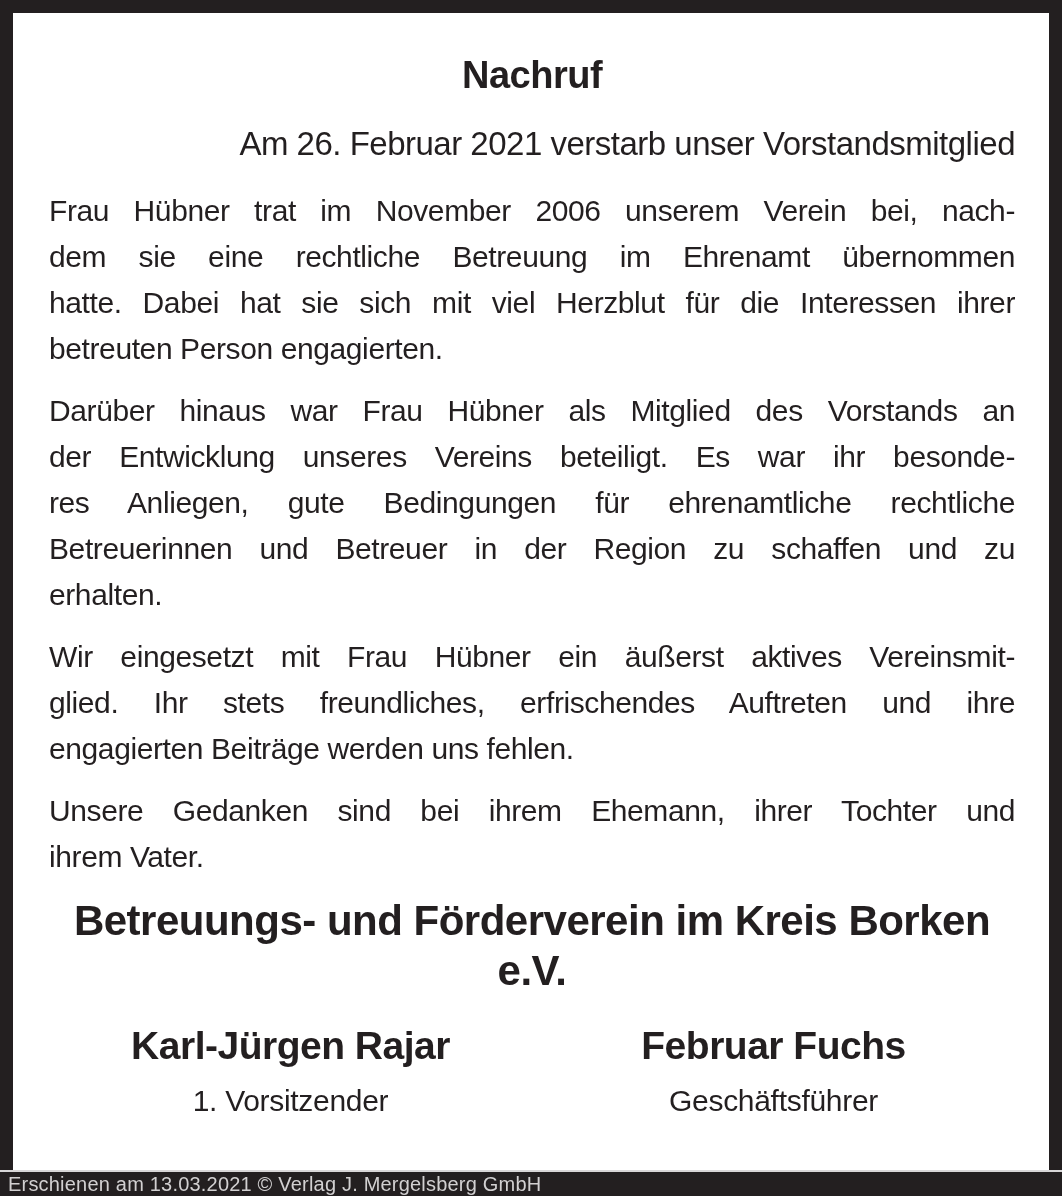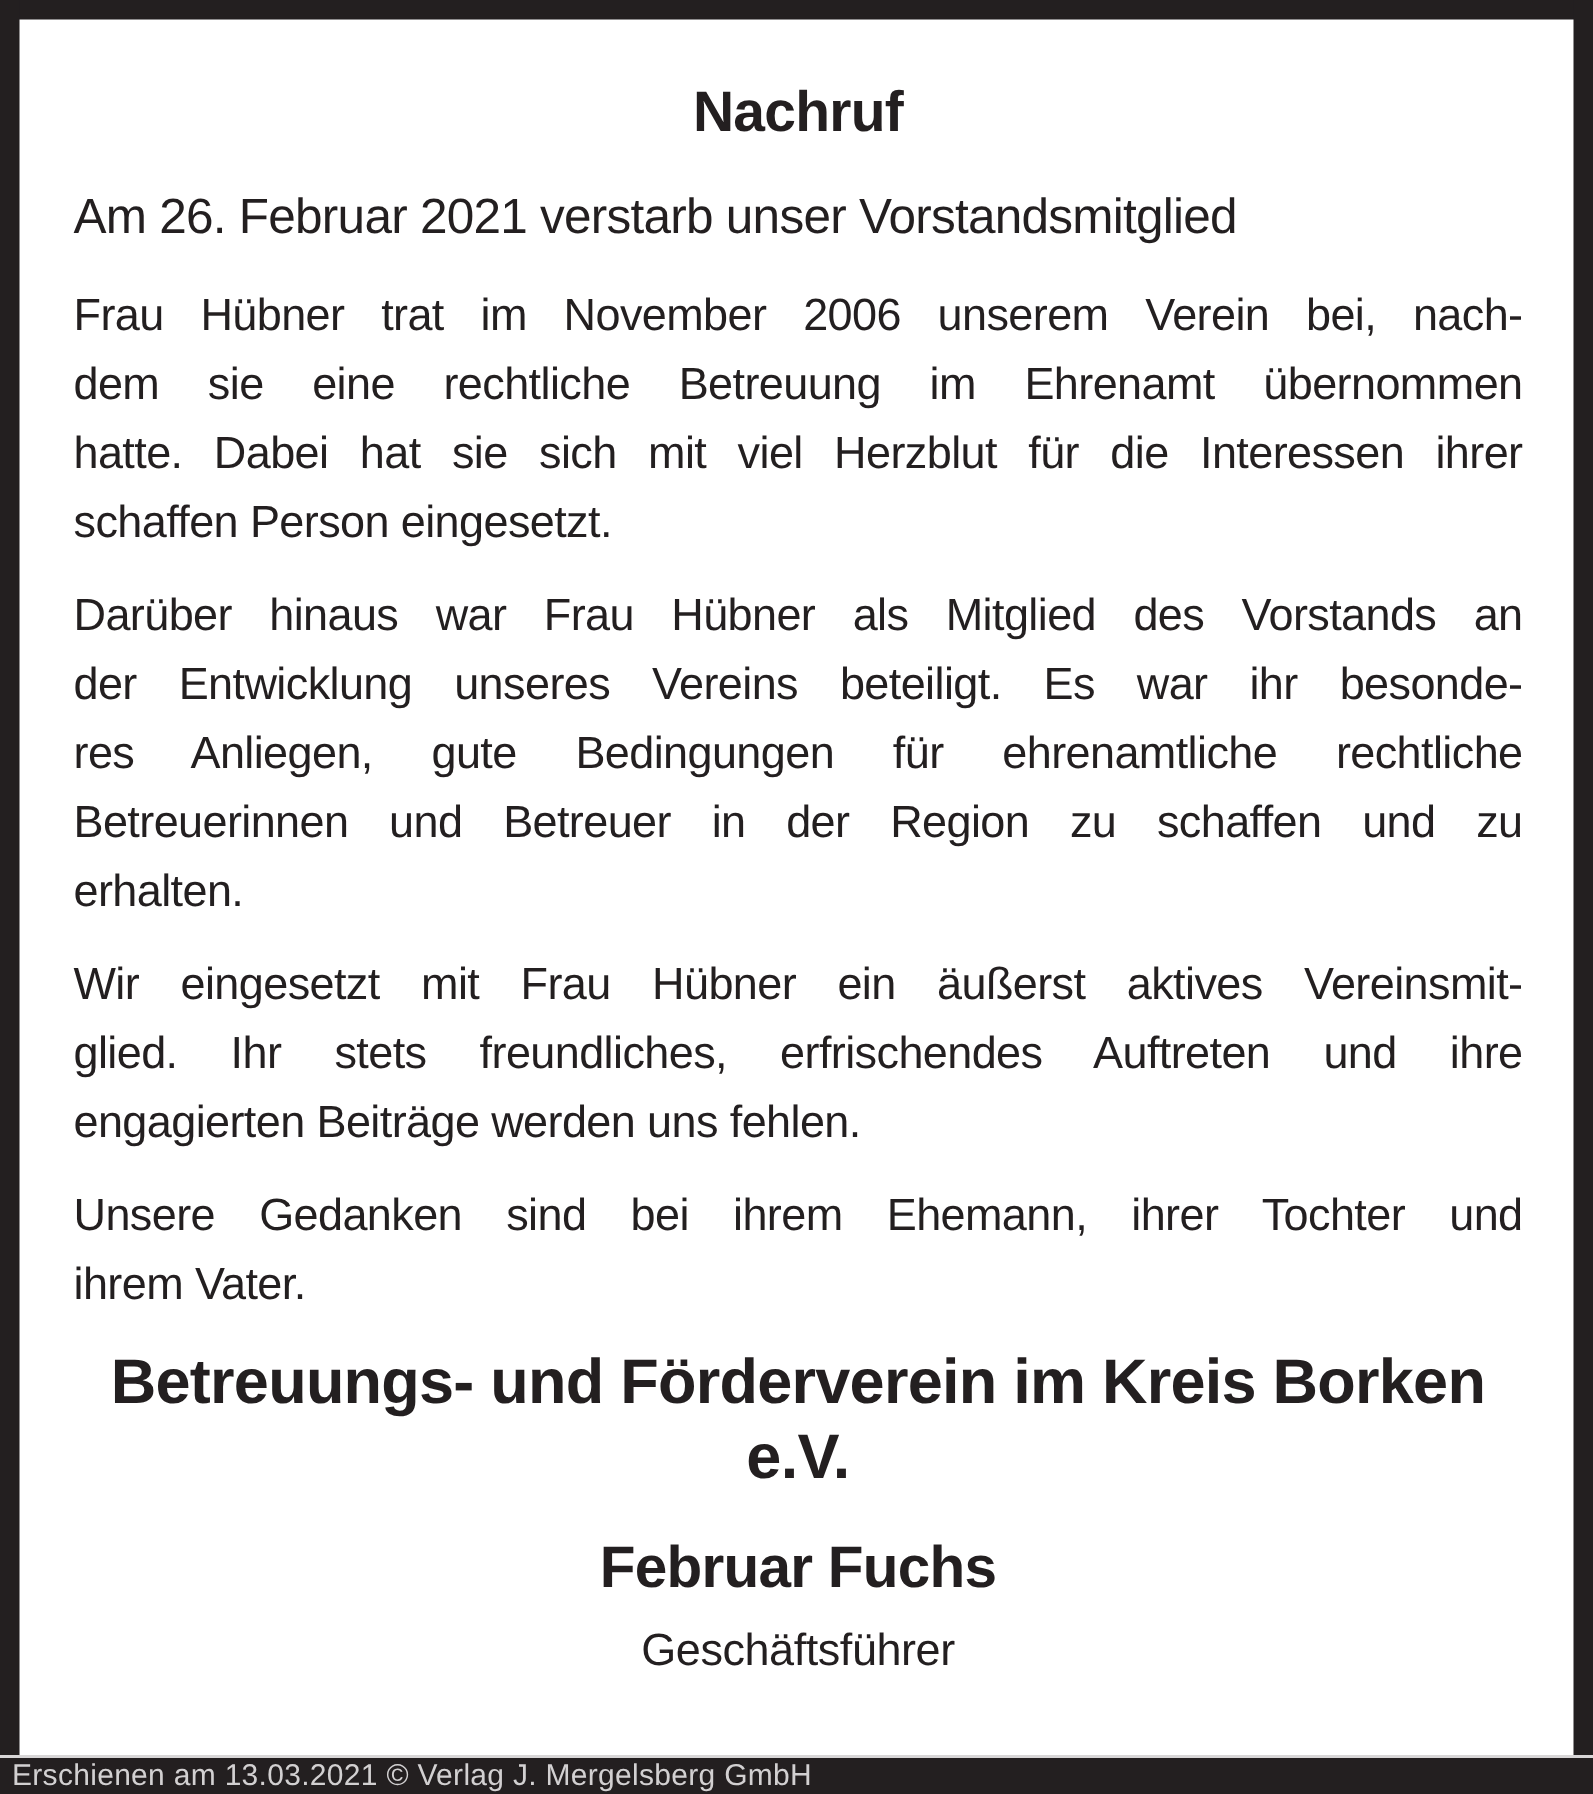--- a/index.html
+++ b/index.html
@@ -37,21 +37,21 @@
   }
   .title{
     text-align: center;
     font-weight: bold;
     font-size: 38px;
     line-height: 1.2;
     margin-top: 14px;
     letter-spacing: -0.5px;
   }
   .intro{
-    text-align: left;
+    text-align: right;
     font-size: 33px;
     line-height: 1.25;
     margin-top: 24px;
     letter-spacing: -0.5px;
   }
   .deceased{
     text-align: center;
     font-weight: bold;
     font-size: 60px;
     line-height: 1.15;
@@ -130,21 +130,21 @@
       <div class="title">Nachruf</div>
 
       <div class="intro">Am 26. Februar 2021 verstarb unser Vorstandsmitglied</div>
 
 
       <div class="paragraphs">
           <div class="para">
             <div class="line">Frau Hübner trat im November 2006 unserem Verein bei, nach-</div>
             <div class="line">dem sie eine rechtliche Betreuung im Ehrenamt übernommen</div>
             <div class="line">hatte. Dabei hat sie sich mit viel Herzblut für die Interessen ihrer</div>
-            <div class="line last">schaffen Person eingesetzt.</div>
+            <div class="line last">betreuten Person engagierten.</div>
           </div>
           <div class="para">
             <div class="line">Darüber hinaus war Frau Hübner als Mitglied des Vorstands an</div>
             <div class="line">der Entwicklung unseres Vereins beteiligt. Es war ihr besonde-</div>
             <div class="line">res Anliegen, gute Bedingungen für ehrenamtliche rechtliche</div>
             <div class="line">Betreuerinnen und Betreuer in der Region zu schaffen und zu</div>
             <div class="line last">erhalten.</div>
           </div>
           <div class="para">
             <div class="line">Wir eingesetzt mit Frau Hübner ein äußerst aktives Vereinsmit-</div>
@@ -154,20 +154,24 @@
           <div class="para">
             <div class="line">Unsere Gedanken sind bei ihrem Ehemann, ihrer Tochter und</div>
             <div class="line last">ihrem Vater.</div>
           </div>
         </div>
 
       <div class="org">Betreuungs- und Förderverein im Kreis Borken e.V.</div>
 
       <div class="signatures">
         <div class="sig-col">
+          <div class="sig-name">Karl-Jürgen Rajar</div>
+          <div class="sig-role">1. Vorsitzender</div>
+        </div>
+        <div class="sig-col">
           <div class="sig-name">Februar Fuchs</div>
           <div class="sig-role">Geschäftsführer</div>
         </div>
       </div>
 
     </div>
   </div>
 
   <div class="bottombar">
     <span class="credit">Erschienen am 13.03.2021 © Verlag J. Mergelsberg GmbH</span>

